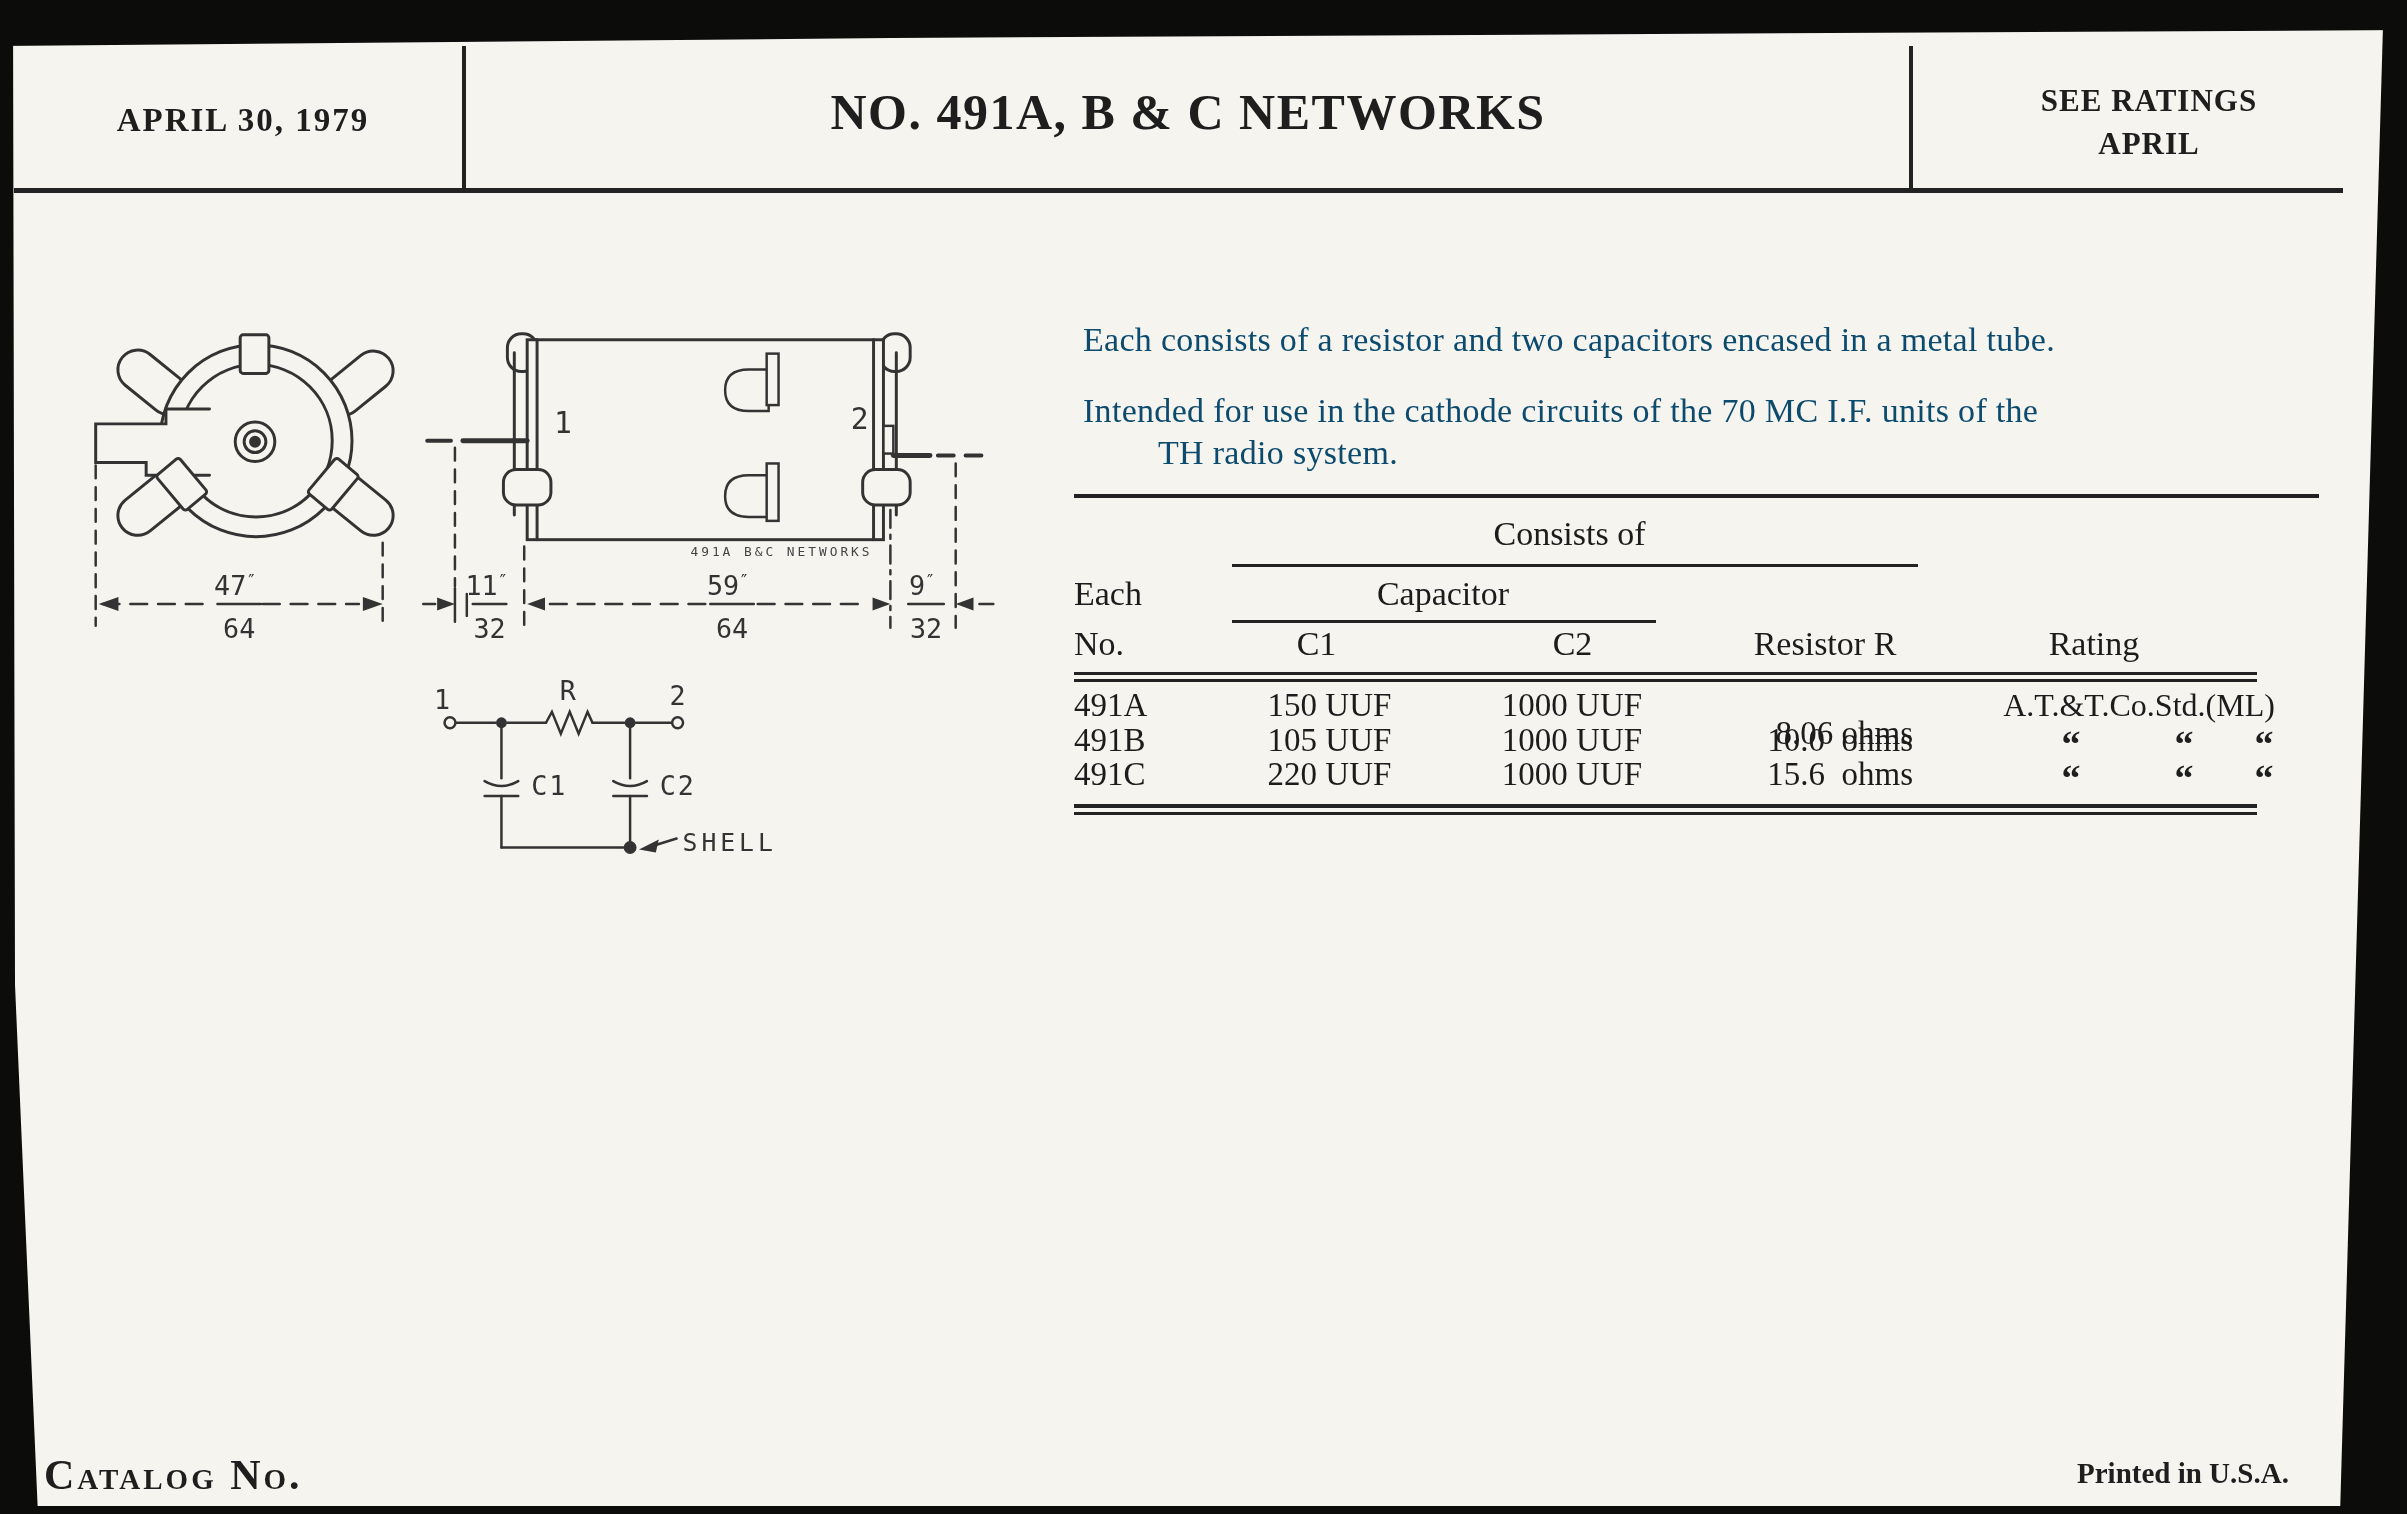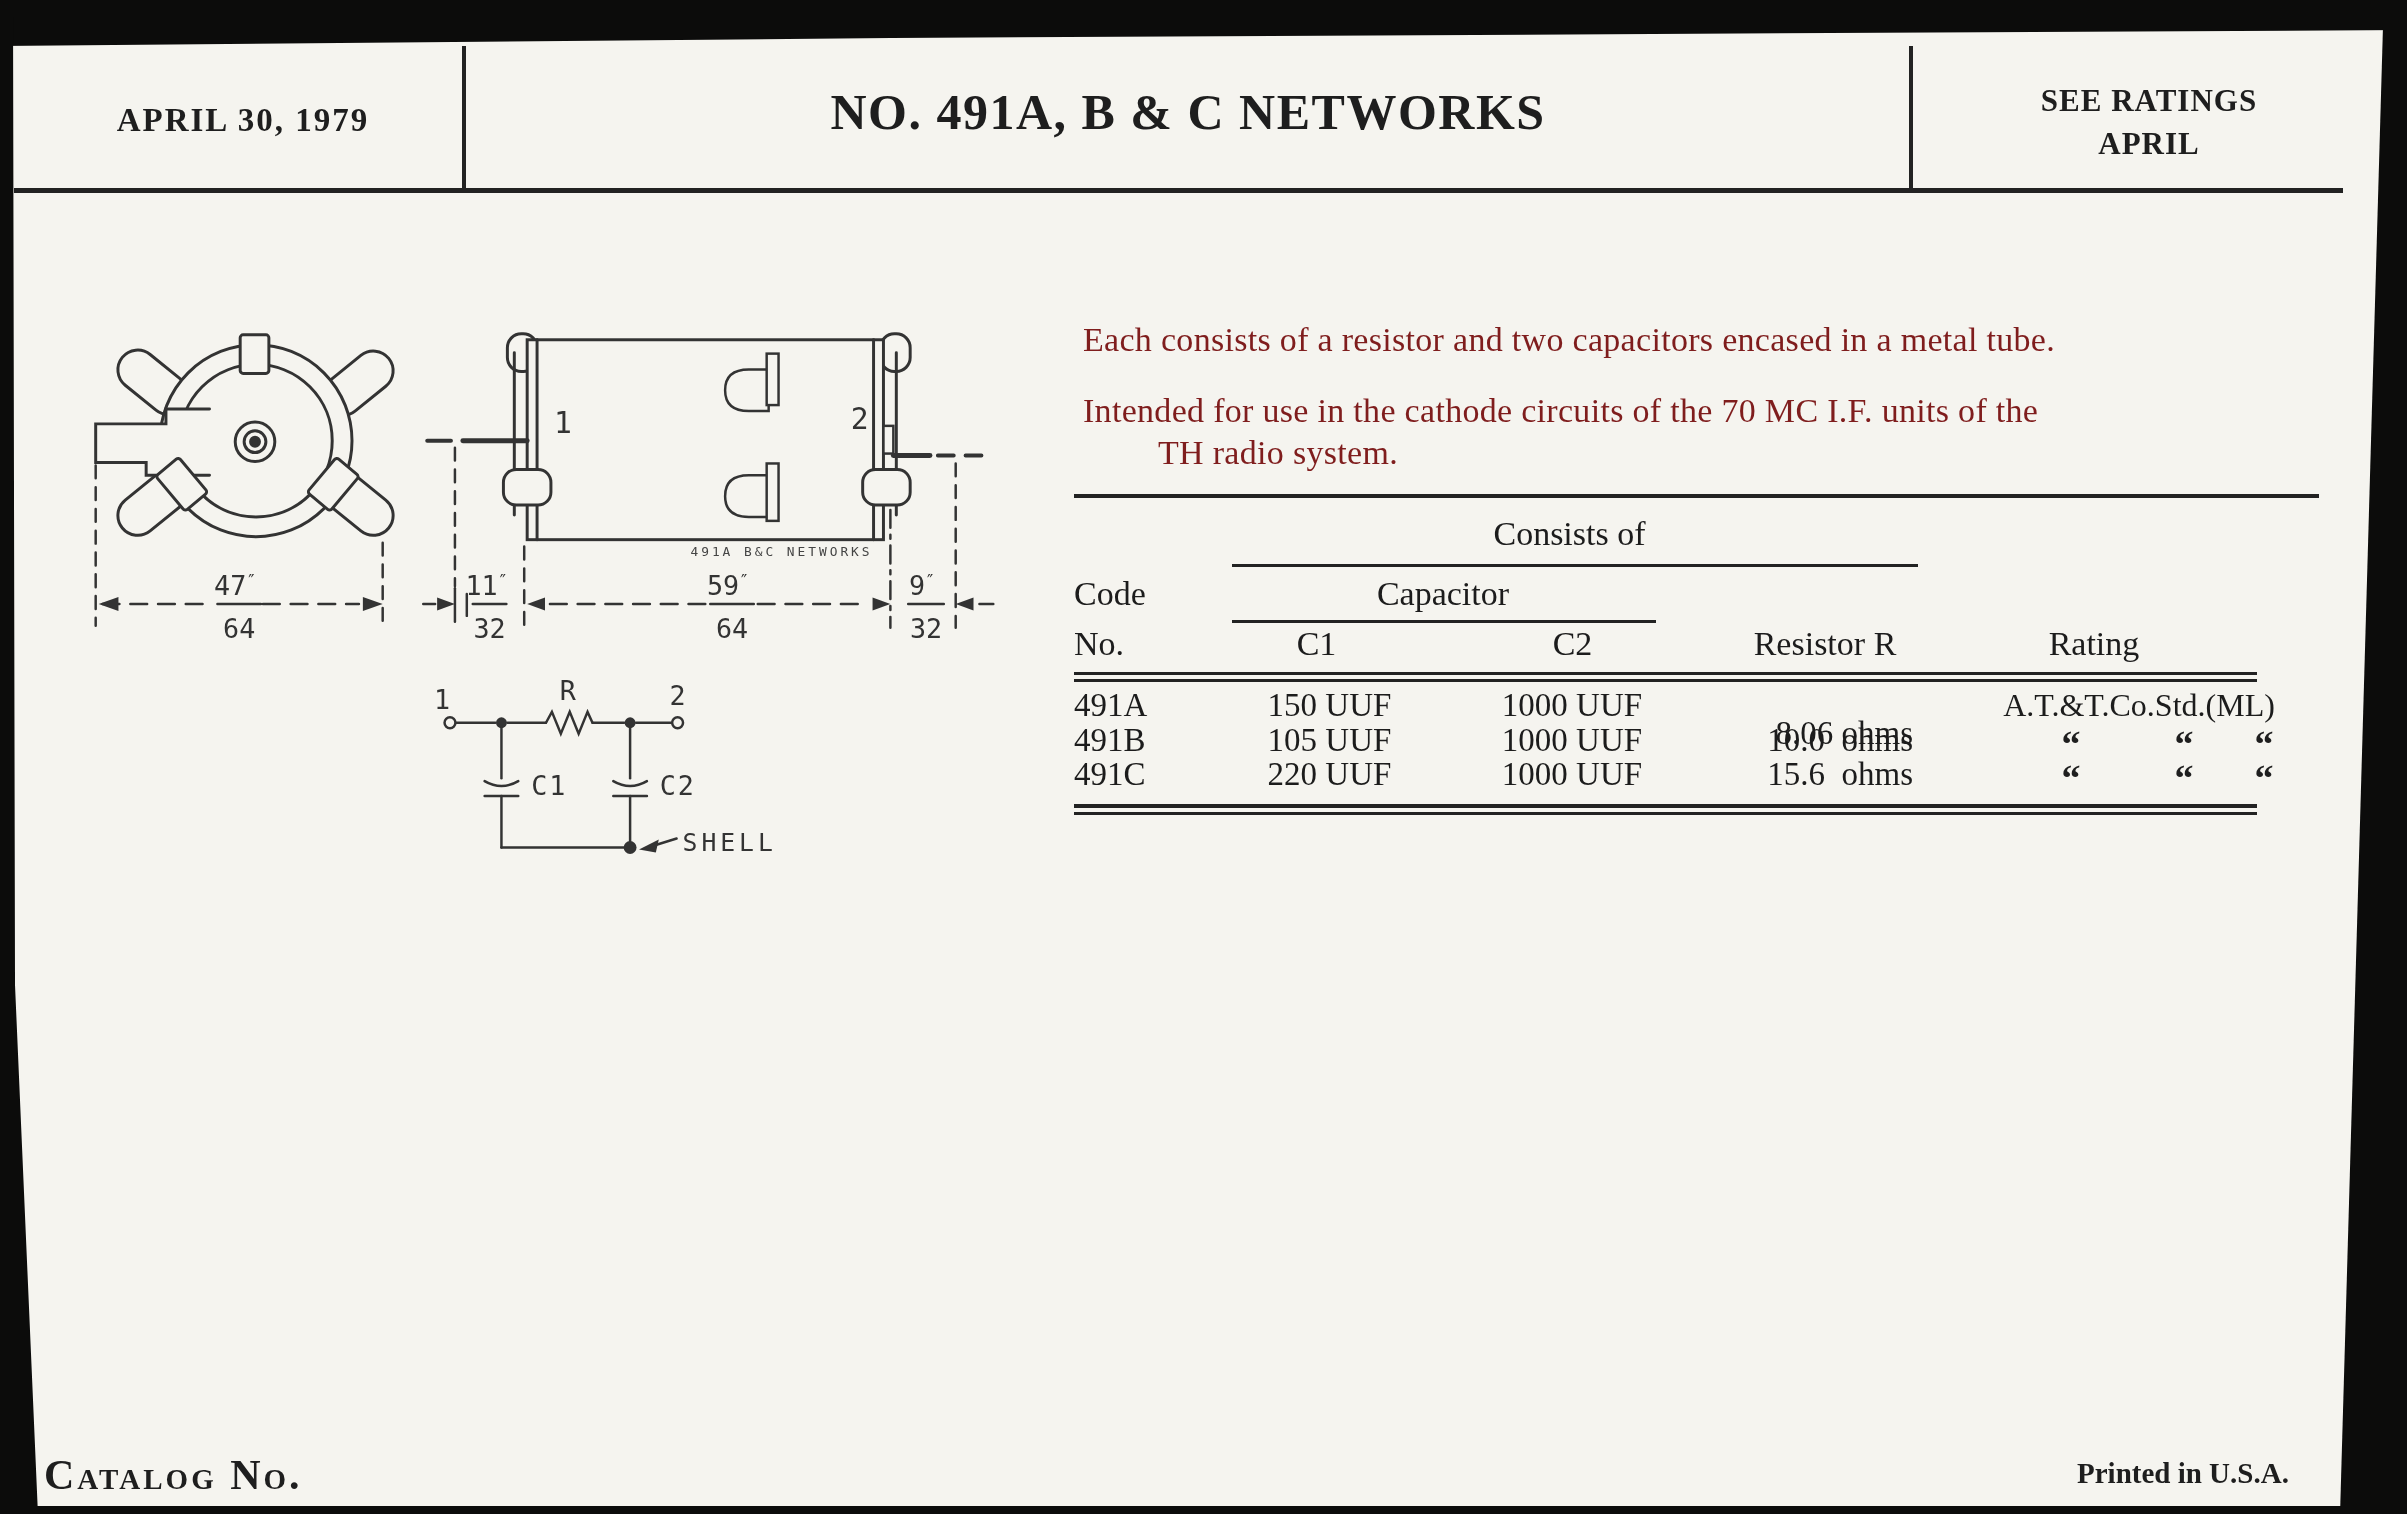--- a/index.html
+++ b/index.html
@@ -12,21 +12,21 @@
   .band { position:absolute; background:#0c0c0b; }
   .rule { position:absolute; background:#222; }
   .center { text-align:center; }
   .right { text-align:right; }
   .pre { white-space:pre; }
 
   .date-text { font-size:33px; font-weight:700; letter-spacing:2px; }
   .title-text { font-size:50px; font-weight:700; letter-spacing:1.5px; }
   .ratings-text { font-size:31px; font-weight:700; letter-spacing:1px; line-height:1.4; }
 
-  .body-text { font-size:34px; letter-spacing:0.3px; color:#7f1d1d; }
+  .body-text { font-size:34px; letter-spacing:0.3px; color:#0c4a6e; }
 
   .tbl { font-size:34px; color:#1c1c1c; }
   .tbl-val { font-size:33px; color:#1c1c1c; }
   .rating-val { font-size:32px; }
   .ditto { font-size:38px; font-weight:700; }
 
   .footer-catalog { font-size:42px; font-weight:700; font-variant:small-caps; letter-spacing:3px; }
   .footer-text { font-size:29px; font-weight:700; }
 
   svg text { font-family:"DejaVu Sans Mono", monospace; fill:#333; }
@@ -63,21 +63,21 @@
 
   <div class="abs body-text" style="left:1083px; top:321px; width:1247px;">Each consists of a resistor and two capacitors encased in a metal tube.</div>
   <div class="abs body-text" style="left:1083px; top:392px; width:1247px;">Intended for use in the cathode circuits of the 70 MC I.F. units of the</div>
   <div class="abs body-text" style="left:1158px; top:434px; width:1089px;">TH radio system.</div>
 
   <div class="rule" style="left:1074px; top:494px; width:1245px; height:4px;"></div>
 
   <div class="abs tbl center" style="left:1421px; top:515px; width:297px;">Consists of</div>
   <div class="rule" style="left:1232px; top:564px; width:686px; height:3px;"></div>
 
-  <div class="abs tbl" style="left:1074px; top:575px;">Code</div>
+  <div class="abs tbl" style="left:1074px; top:575px;">Each</div>
   <div class="abs tbl center" style="left:1344px; top:575px; width:198px;">Capacitor</div>
   <div class="rule" style="left:1232px; top:620px; width:424px; height:3px;"></div>
 
   <div class="abs tbl" style="left:1074px; top:625px;">No.</div>
   <div class="abs tbl center" style="left:1277px; top:625px; width:79px;">C1</div>
   <div class="abs tbl center" style="left:1533px; top:625px; width:79px;">C2</div>
   <div class="abs tbl center" style="left:1736px; top:625px; width:178px;">Resistor R</div>
   <div class="abs tbl center" style="left:2015px; top:625px; width:158px;font-family:Liberation Serif, serif;">Rating</div>
 
   <div class="rule" style="left:1074px; top:672px; width:1183px; height:3px;"></div>

